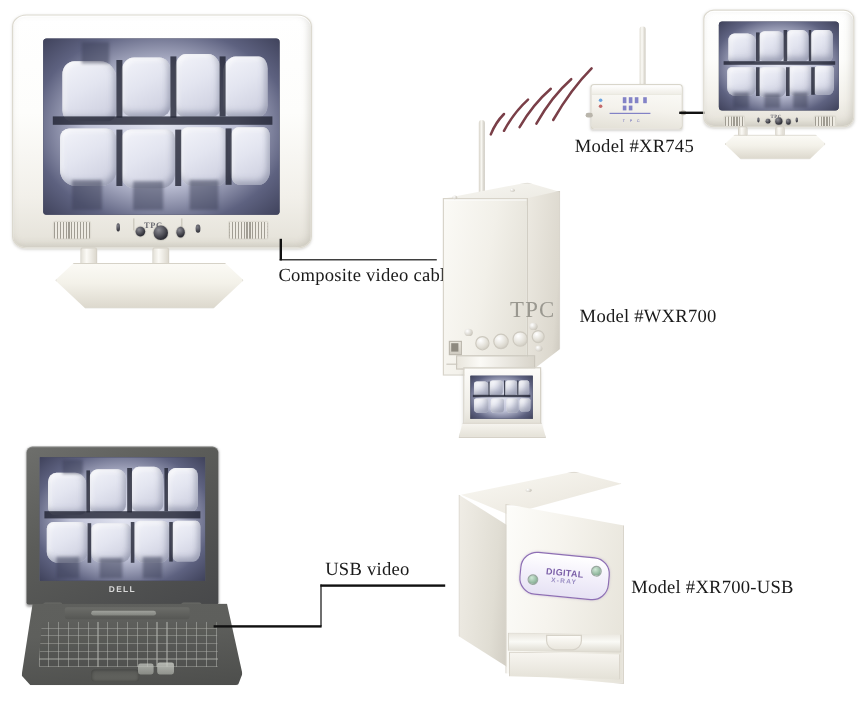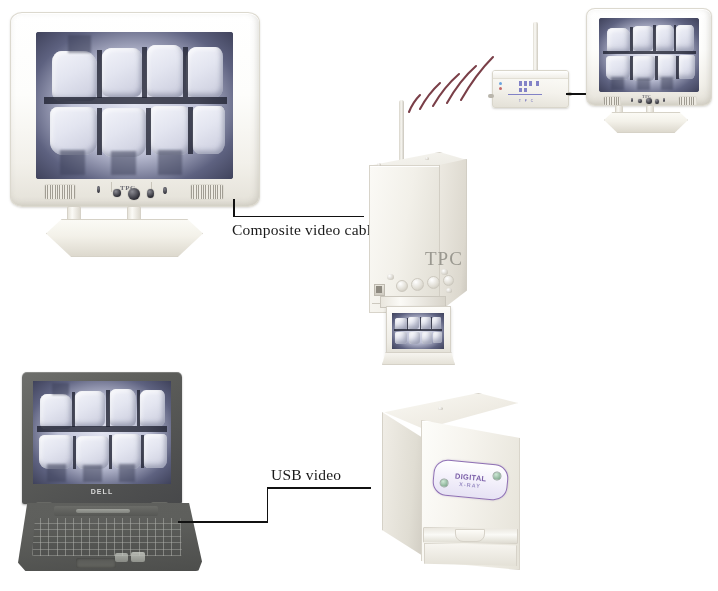--- a/index.html
+++ b/index.html
@@ -352,20 +352,21 @@
     <div class="rx-bar" style="left:43px;top:59px;width:3px;height:5px;"></div>
     <div class="rx-bar" style="left:50px;top:59px;width:3px;height:5px;"></div>
     <div class="rx-bar" style="left:33px;top:66px;width:3px;height:4px;"></div>
     <div class="rx-bar" style="left:38px;top:66px;width:3px;height:4px;"></div>
     <div class="rx-bar" style="left:22px;top:72px;width:34px;height:1.4px;background:#6f6fc0;"></div>
     <div class="rx-txt" style="left:33px;top:77px;letter-spacing:1.6px;">T P C</div>
     <div class="rx-foot" style="left:2px;top:72px;width:6px;height:4px;border-radius:2px;"></div>
     <div class="rx-foot" style="left:81px;top:70px;width:5px;height:4px;border-radius:2px;"></div>
   </div>
 
+  <div class="label lbl-16 abs" style="left:479px;top:114px;">Model #XR745</div>
 
   <div class="wire wire-h" style="left:566px;top:93px;width:48px;"></div>
 
   <div class="monitor" style="left:586px;top:8px;width:126px;height:120px;">
 
     <div class="mon-bezel" style="height:98px;border-radius:9px/8px;"></div>
 
     <div class="mon-screen" style="left:13px;top:10px;width:100px;height:74px;">
       <div class="xray">
         <div class="vig"></div>
@@ -458,20 +459,21 @@
         <div class="gap" style="left:4%;top:45%;width:93%;height:5%;"></div>
         <div class="gap" style="left:29%;top:13%;width:2.5%;height:33%;"></div>
         <div class="gap" style="left:53%;top:12%;width:2.5%;height:34%;"></div>
         <div class="gap" style="left:75%;top:12%;width:2.5%;height:33%;"></div>
       </div>
     </div>
     <div class="tower-base" style="left:32px;top:252px;width:73px;height:13px;
                 clip-path:polygon(5% 0%,95% 0%,100% 100%,0% 100%);"></div>
   </div>
 
+  <div class="label lbl-16 abs" style="left:483px;top:255px;">Model #WXR700</div>
 
   <div class="abs" style="left:18px;top:372px;width:200px;height:205px;">
 
     <div class="lt-lid" style="left:4px;top:0px;width:160px;height:132px;"></div>
 
     <div class="lt-screen" style="left:15px;top:9px;width:138px;height:103px;">
       <div class="xray">
         <div class="vig"></div>
         <div class="tooth" style="left:5%;top:13%;width:23%;height:34%;border-radius:22% 30% 16% 18%;"></div>
         <div class="tooth" style="left:30%;top:10%;width:22%;height:35%;border-radius:26% 22% 18% 20%;"></div>
@@ -542,14 +544,15 @@
 
     <div class="sc-slot" style="left:61px;top:134px;width:95px;height:17px;
                 clip-path:polygon(0% 0%,100% 11%,100% 100%,0% 90%);"></div>
     <div class="sc-handle" style="left:93px;top:136px;width:30px;height:13px;
                 border-radius:0 0 8px 8px;"></div>
     <div class="sc-foot" style="left:62px;top:150px;width:93px;height:24px;
                 clip-path:polygon(0% 0%,100% 10%,100% 96%,0% 86%);
                 background:linear-gradient(180deg,#f7f5f0,#e4e1d7);"></div>
   </div>
 
+  <div class="label lbl-16 abs" style="left:526px;top:481px;">Model #XR700-USB</div>
 
 </div>
 
 </body></html>

